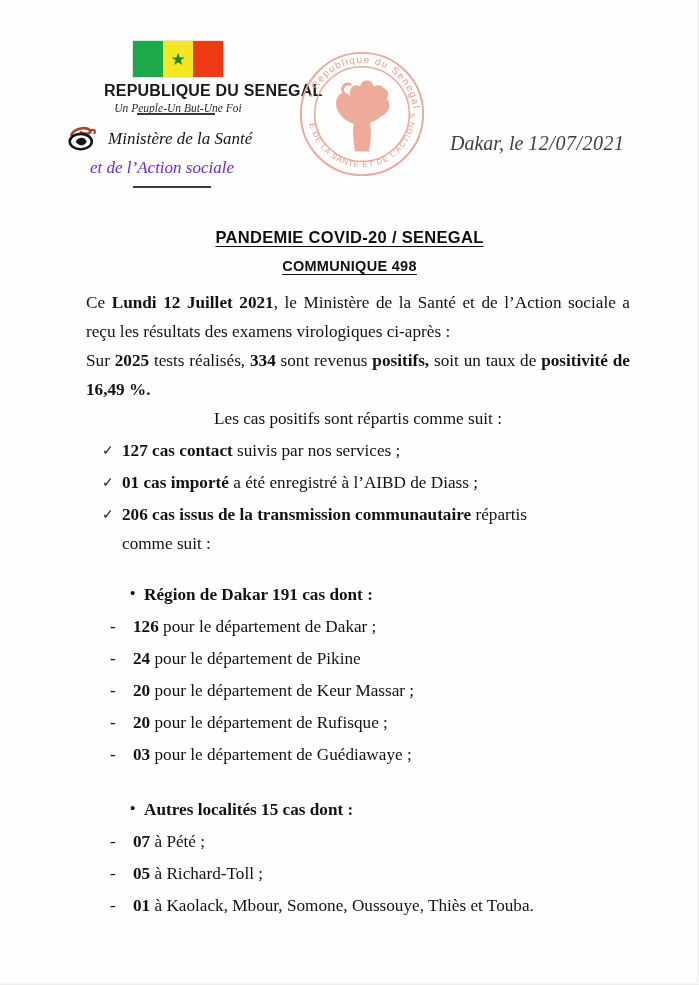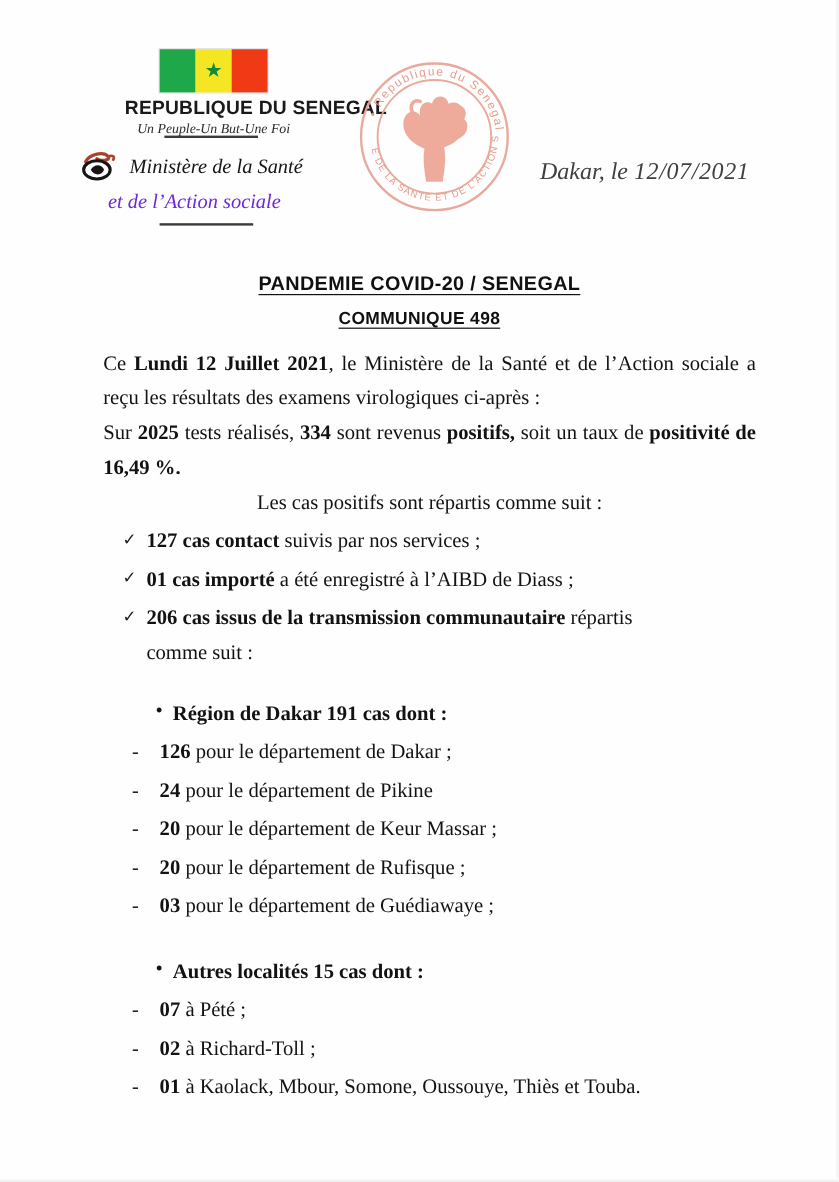--- a/index.html
+++ b/index.html
@@ -318,21 +318,21 @@
         <li><span class="dash">-</span><b>03</b><span> pour le département de Guédiawaye ;</span></li>
       </ul>
     </div>
 
     <div class="group second">
       <div class="group-head">
         <span class="dot">•</span><span>Autres localités 15 cas dont :</span>
       </div>
       <ul class="dash-list">
         <li><span class="dash">-</span><b>07</b><span> à Pété ;</span></li>
-        <li><span class="dash">-</span><b>02</b><span> à Richard-Toll ;</span></li>
+        <li><span class="dash">-</span><b>05</b><span> à Richard-Toll ;</span></li>
         <li><span class="dash">-</span><b>01</b><span> à Kaolack, Mbour, Somone, Oussouye, Thiès et Touba.</span></li>
       </ul>
     </div>
 
   </div>
 
   <div class="page-edge-right"></div>
   <div class="page-edge-bottom"></div>
 </div>
 

